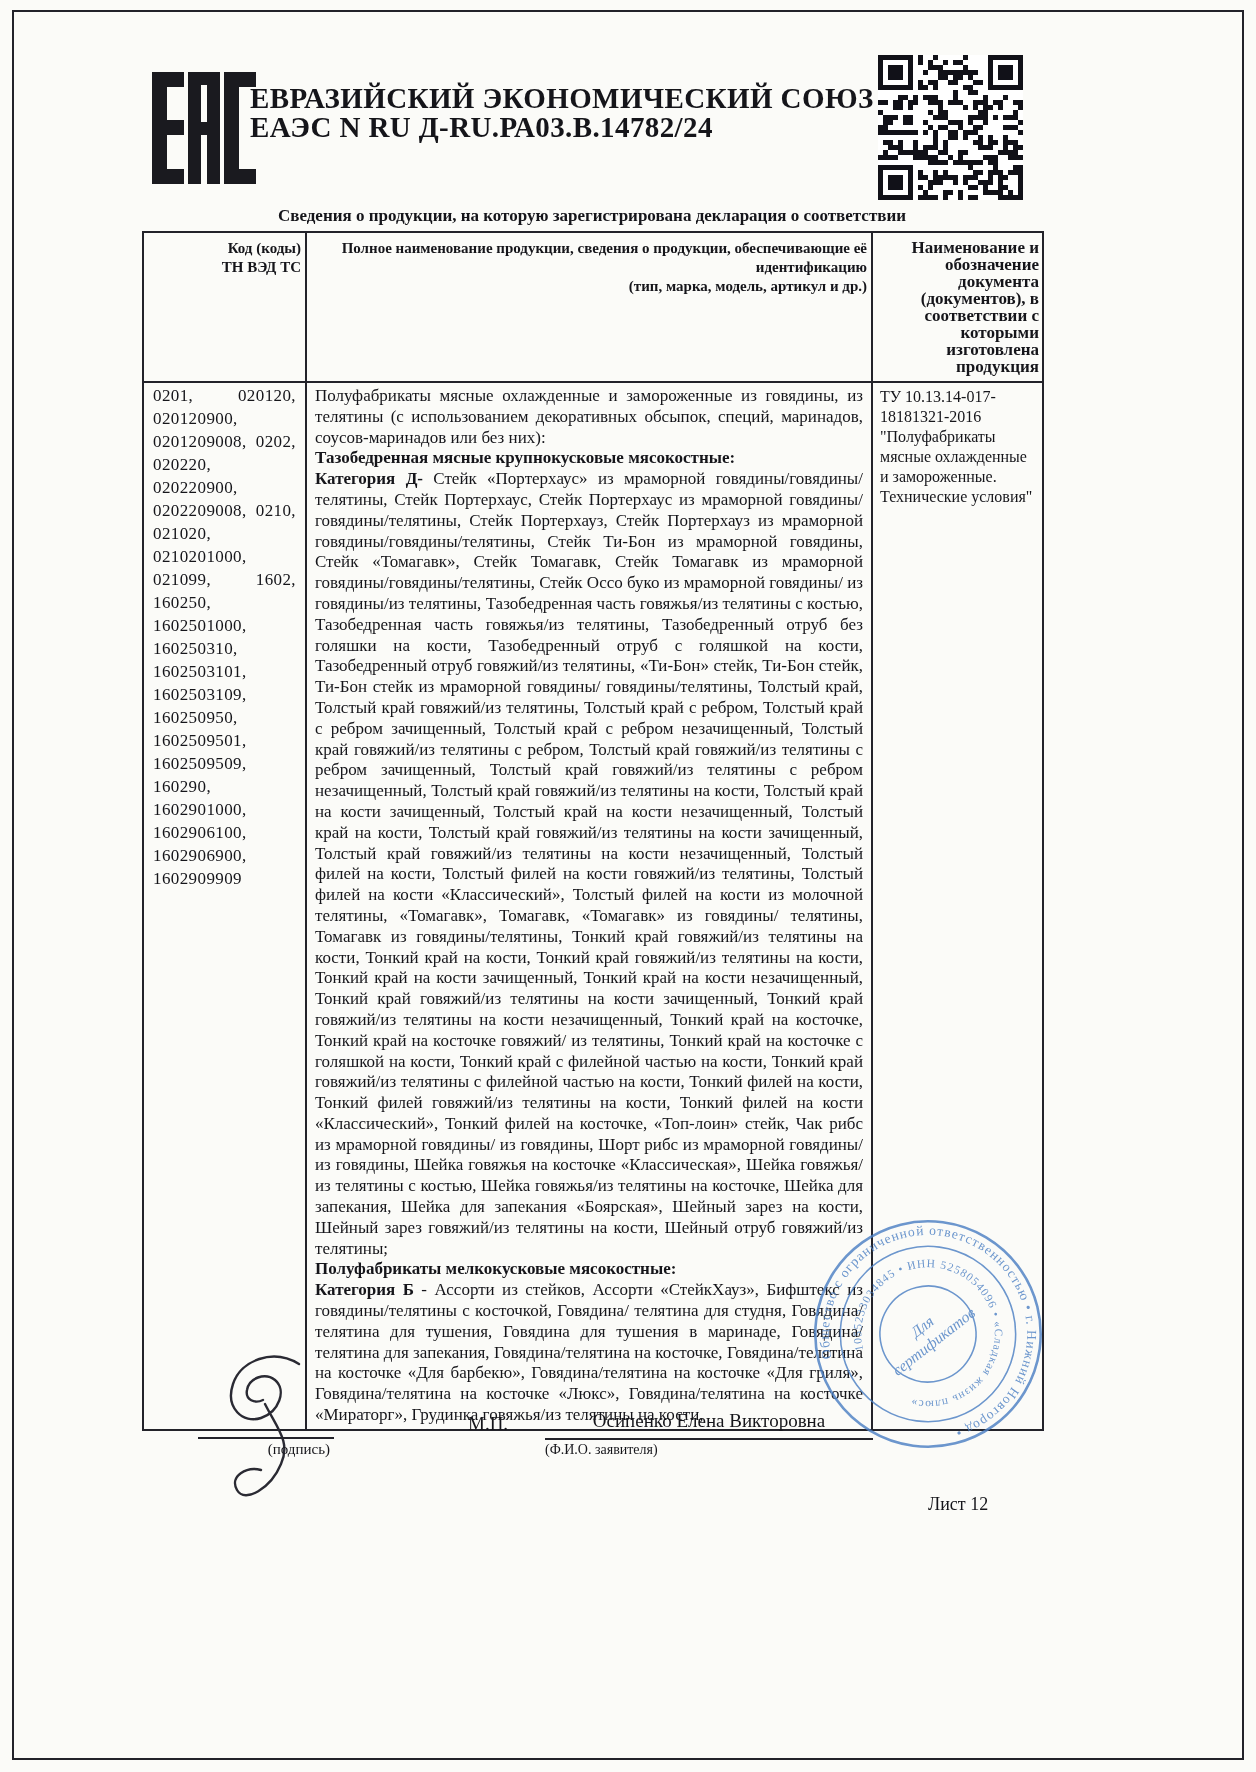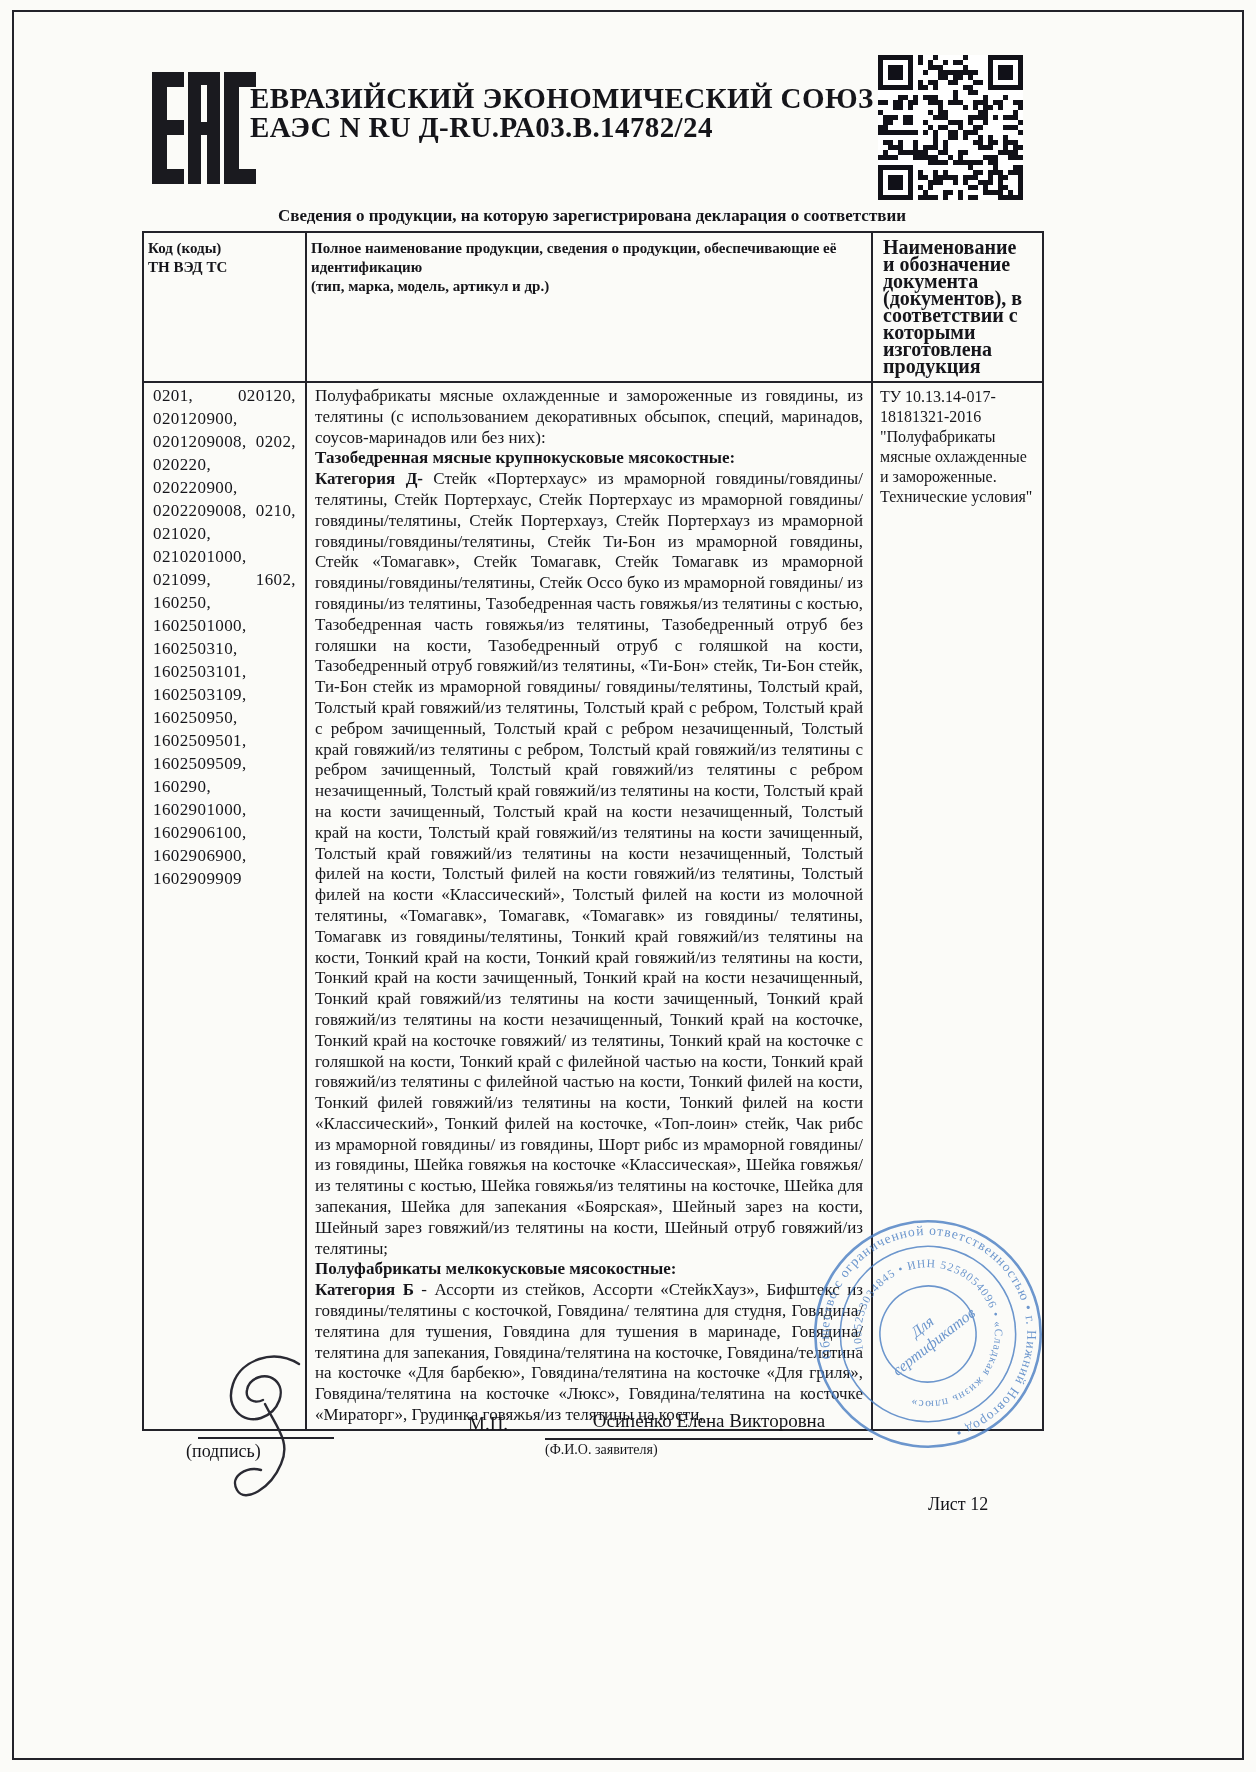--- a/index.html
+++ b/index.html
@@ -26,30 +26,30 @@
   .qr { position: absolute; left: 878px; top: 55px; width: 145px; height: 145px; }
   .subtitle {
     position: absolute; left: 142px; top: 206px; width: 900px;
     text-align: center; font-weight: bold; font-size: 17px;
   }
   table.main {
     position: absolute; left: 142px; top: 231px; width: 900px;
     border-collapse: collapse; table-layout: fixed;
   }
   .main th, .main td { border: 2px solid #23232a; vertical-align: top; }
-  .main th { font-weight: bold; padding: 6px 4px 4px; font-size: 15px; line-height: 19px; text-align: left; }
-  .main th.c3 { font-size: 20px; line-height: 17px; padding: 6px 10px; }
+  .main th { font-weight: bold; padding: 6px 4px 4px; font-size: 15px; line-height: 19px; text-align: right; }
+  .main th.c3 { font-size: 17px; line-height: 17px; padding: 6px 3px; }
   .main td.c1 { padding: 1px 9px; font-size: 17px; line-height: 23px; text-align: justify; letter-spacing: .4px; }
   .main td.c2 { padding: 3px 8px; font-size: 17px; line-height: 20.8px; text-align: justify; }
   .main td.c2 p { margin: 0; }
   .main td.c3 { padding: 4px 7px; font-size: 16px; line-height: 20px; }
   .bold { font-weight: bold; }
   .signature { position: absolute; left: 203px; top: 1346px; width: 132px; height: 168px; }
   .sig-line { position: absolute; left: 198px; top: 1437px; width: 136px; border-top: 2px solid #23232a; }
-  .sig-caption { position: absolute; left: 186px; top: 1441px; width: 160px; text-align: left; font-size: 18px; }
+  .sig-caption { position: absolute; left: 170px; top: 1441px; width: 160px; text-align: right; font-size: 15px; }
   .mp { position: absolute; left: 468px; top: 1413px; font-size: 19px; }
   .name { position: absolute; left: 548px; top: 1410px; width: 322px; text-align: center; font-size: 19px; }
   .name-line { position: absolute; left: 545px; top: 1438px; width: 328px; border-top: 2px solid #23232a; }
   .name-caption { position: absolute; left: 545px; top: 1442px; width: 328px; text-align: left; font-size: 14px; }
   .sheet { position: absolute; left: 928px; top: 1494px; font-size: 18px; }
   .stamp {
     position: absolute; left: 808px; top: 1214px; width: 240px; height: 240px;
     transform: rotate(-14deg); opacity: .82;
   }
   .stamp text { font-family: "Liberation Serif", serif; }

